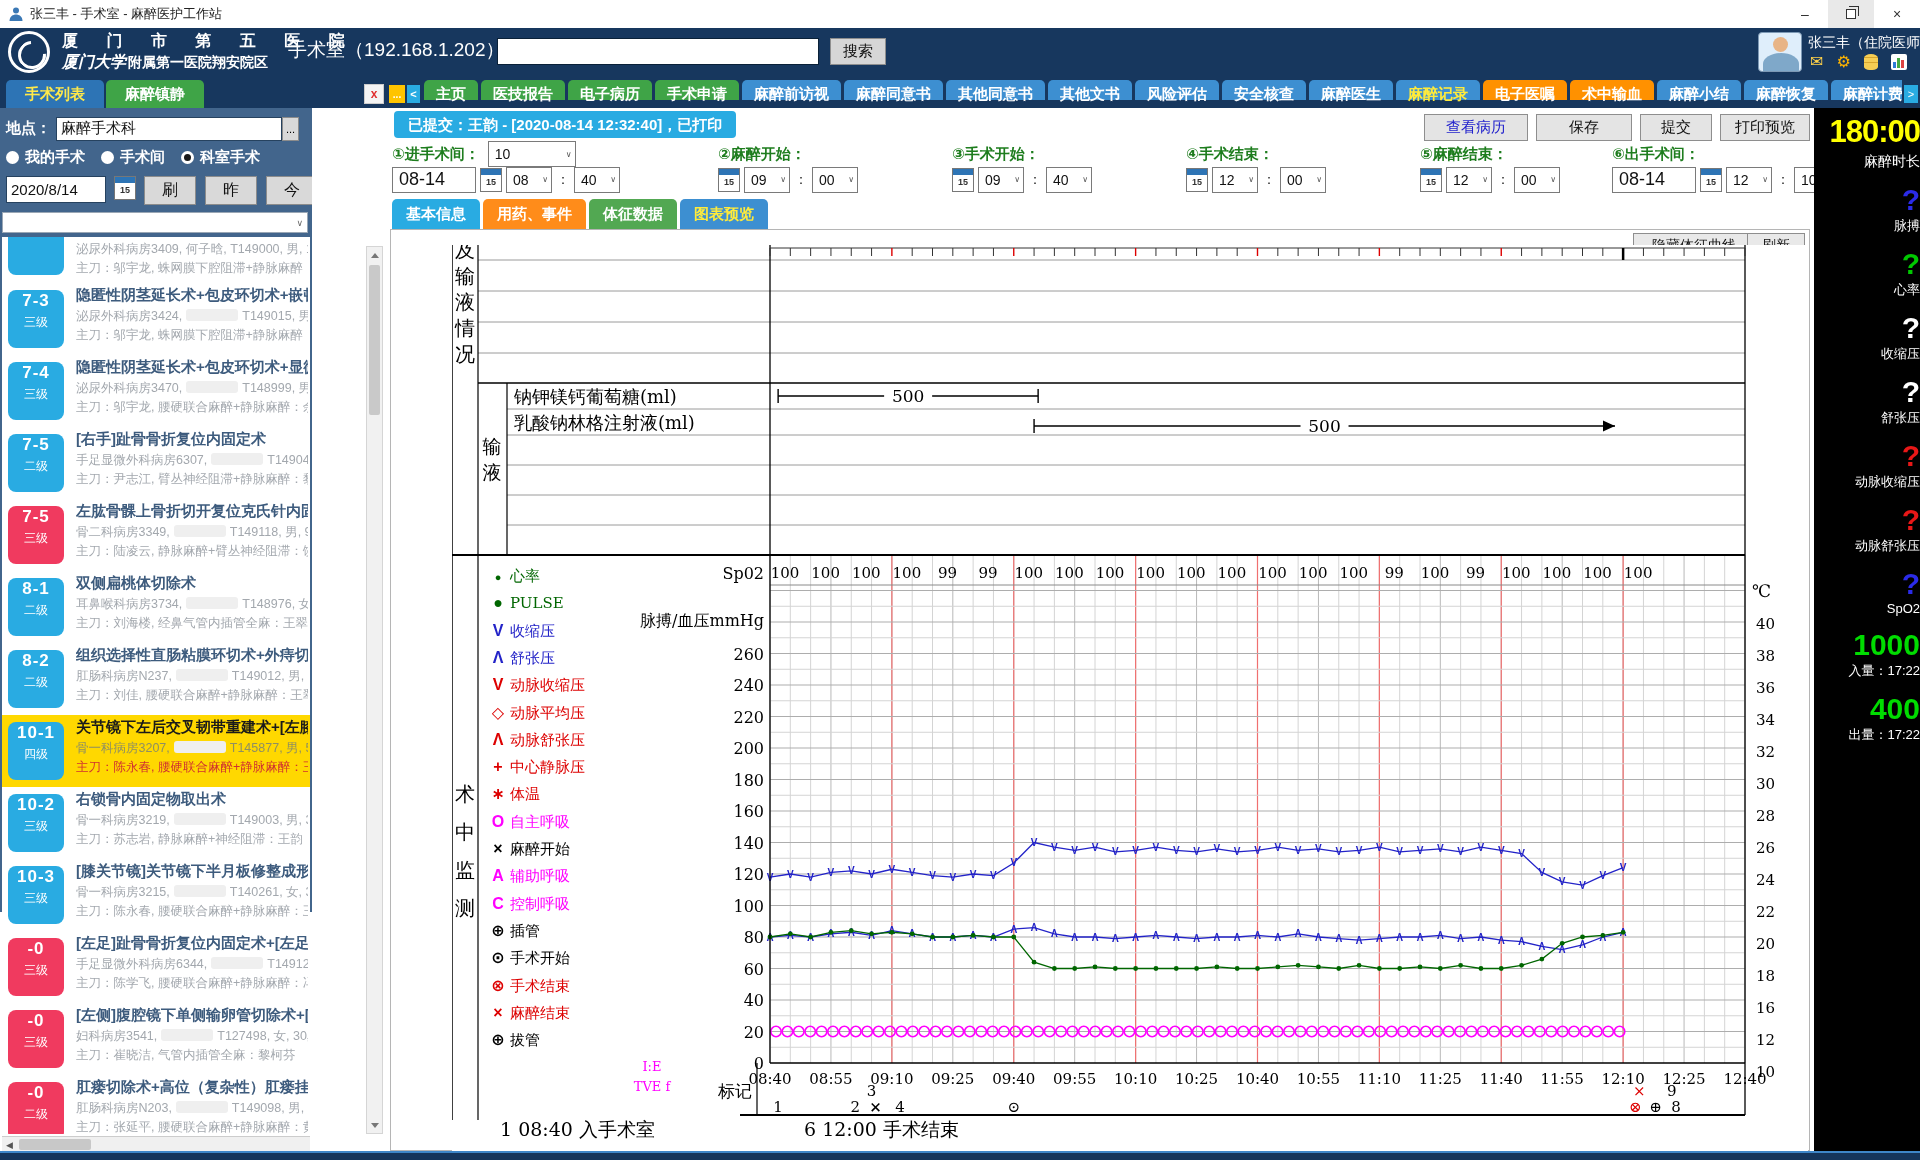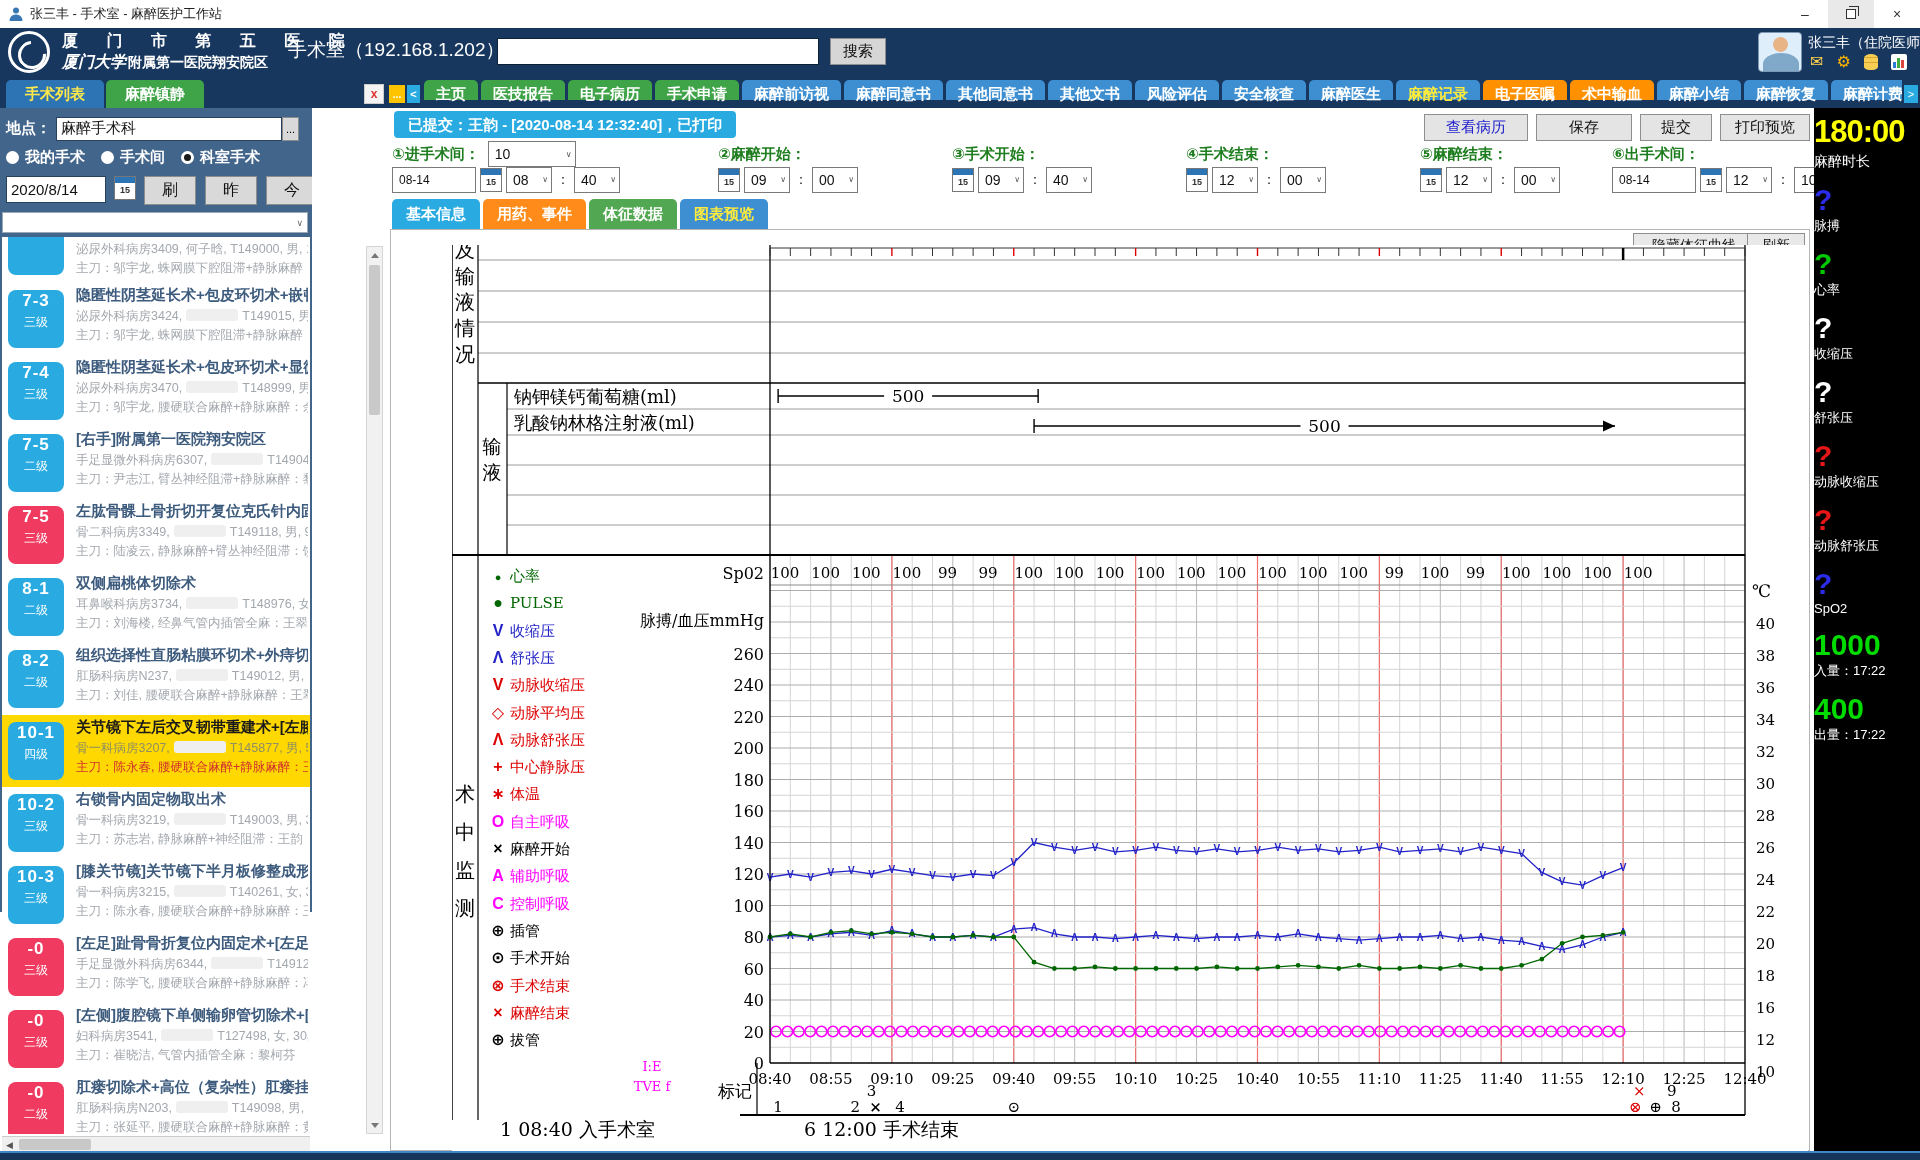--- a/index.html
+++ b/index.html
@@ -84,36 +84,36 @@
 
 .mainbg { position:absolute; left:312px; top:108px; width:1502px; height:1043px; background:#fff; }
 .banner { position:absolute; left:394px; top:111px; height:27px; line-height:27px; background:#29ABE2; color:#fff; font-size:15px; font-weight:bold; padding:0 14px; border-radius:4px; white-space:nowrap; }
 .actbtn { position:absolute; top:114px; height:27px; background:#e4e4e4; border:1px solid #8e8e8e; font-size:15px; color:#111; display:flex; align-items:center; justify-content:center; cursor:pointer; }
 .actbtn.linklike { color:#2222CC; }
 .tflabel { position:absolute; display:flex; gap:8px; align-items:center; height:26px; }
 .tflabel .lab { color:#1E7D1E; font-size:15px; font-weight:bold; white-space:nowrap; }
 .tfinputs { position:absolute; display:flex; gap:4px; align-items:center; height:27px; }
 .ddl { height:26px; background:#fff; border:1px solid #7a7a7a; display:flex; align-items:center; justify-content:space-between; padding:0 3px 0 6px; font-size:14px; color:#111; cursor:pointer; }
 .ddl .car { font-size:8px; color:#555; margin-left:4px; }
-.datebox { width:84px; height:26px; background:#fff; border:1px solid #7a7a7a; font-size:12px; color:#111; display:flex; align-items:center; padding-left:6px; }
+.datebox { width:84px; height:26px; background:#fff; border:1px solid #7a7a7a; font-size:18px; color:#111; display:flex; align-items:center; padding-left:6px; }
 .colon { font-size:14px; color:#333; }
 #subtabs { position:absolute; left:392px; top:199px; display:flex; gap:3px; height:30px; }
 .subtab { height:30px; line-height:30px; padding:0 14px; color:#fff; font-size:15px; font-weight:bold; border-radius:5px 5px 0 0; cursor:pointer; white-space:nowrap; }
 .subtab.active { color:#FFEB3B; }
 .contentbox { position:absolute; left:390px; top:229px; width:1420px; height:922px; border:1px solid #b5b5b5; background:#fff; }
 .chartbtn { position:absolute; top:233px; height:26px; background:#e9e9e9; border:1px solid #8e8e8e; font-size:14px; color:#111; display:flex; align-items:center; justify-content:center; cursor:pointer; }
 .vscroll { position:absolute; top:246px; width:17px; height:888px; background:#f1f1f1; border:1px solid #d5d5d5; }
 .vscroll .up, .vscroll .dn { position:absolute; left:0; width:15px; height:16px; display:flex; align-items:center; justify-content:center; cursor:pointer; }
 .vscroll .up { top:0; } .vscroll .dn { bottom:0; }
 .tri-up { width:0; height:0; border-left:4px solid transparent; border-right:4px solid transparent; border-bottom:5px solid #777; }
 .tri-dn { width:0; height:0; border-left:4px solid transparent; border-right:4px solid transparent; border-top:5px solid #777; }
 .vscroll .thumb { position:absolute; left:2px; top:18px; width:11px; height:150px; background:#c9c9c9; border-radius:2px; cursor:pointer; }
 .chartwrap { position:absolute; left:452px; top:245px; width:1356px; height:906px; overflow:hidden; background:#fff; }
 
-.vitals { position:absolute; left:1814px; top:108px; width:106px; height:1043px; background:#000; text-align:left; padding-top:6px; }
+.vitals { position:absolute; left:1814px; top:108px; width:106px; height:1043px; background:#000; text-align:right; padding-top:6px; }
 .vdur { font-size:31px; font-weight:bold; color:#FFFF00; letter-spacing:-1px; }
 .vdurlab { font-size:14px; color:#fff; margin-top:3px; }
 .vval { font-size:30px; font-weight:bold; margin-top:13px; line-height:32px; }
 .vlab { font-size:13px; color:#fff; margin-top:1px; white-space:nowrap; }
 
 .bottombar { position:absolute; left:0; top:1151px; width:1920px; height:9px; background:#15355B; border-top:2px solid #3E86C8; }
 </style>
 </head>
 <body>
 
@@ -253,21 +253,21 @@
           <div class="sline sline2"><span>泌尿外科病房3470,</span><span class="blurname"></span><span>T148999, 男, 15岁</span></div>
           <div class="sline sline3">主刀：邬宇龙, 腰硬联合麻醉+静脉麻醉：余亚丁</div>
         </div>
       </div>
       <div class="sitem">
         <div class="sbadge blue">
           <div class="num">7-5</div>
           <div class="lvl">二级</div>
         </div>
         <div class="scontent">
-          <div class="stitle">[右手]附属第一医院翔安院区</div>
+          <div class="stitle">[右手]趾骨骨折复位内固定术</div>
           <div class="sline sline2"><span>手足显微外科病房6307,</span><span class="blurname"></span><span>T149046, 女, 22岁</span></div>
           <div class="sline sline3">主刀：尹志江, 臂丛神经阻滞+静脉麻醉：黎柯芬</div>
         </div>
       </div>
       <div class="sitem">
         <div class="sbadge red">
           <div class="num">7-5</div>
           <div class="lvl">三级</div>
         </div>
         <div class="scontent">

